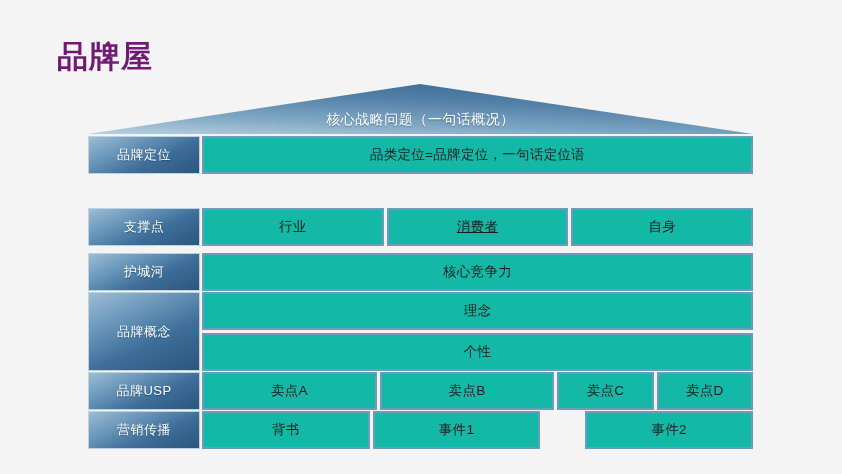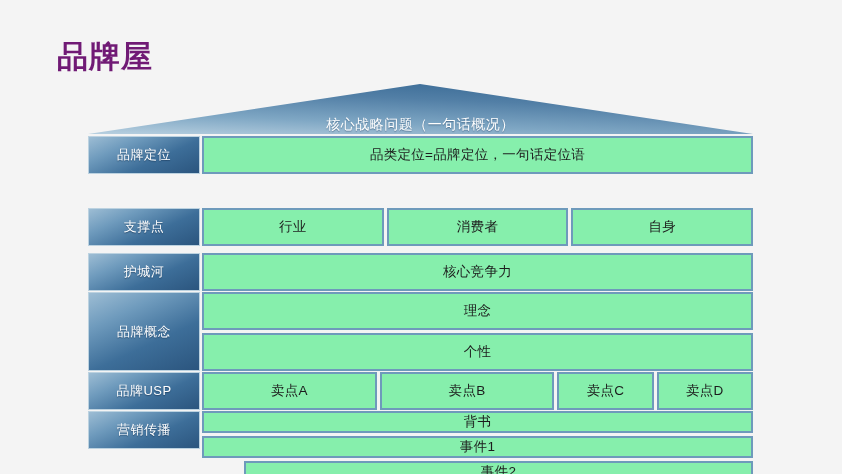--- a/index.html
+++ b/index.html
@@ -57,20 +57,21 @@
   .roof svg { display: block; width: 665px; height: 50px; }
   .roof-label {
     position: absolute;
     left: 0;
     top: 0;
     width: 665px;
     height: 50px;
     display: flex;
     align-items: flex-end;
     justify-content: center;
+    padding-bottom: 5px;
     box-sizing: border-box;
     color: #ffffff;
     font-size: 14px;
     letter-spacing: 0.5px;
     text-shadow: 0 1px 1px rgba(30,60,90,.45);
     white-space: nowrap;
   }
 
   
   .body-grid {
@@ -111,21 +112,21 @@
   .cells {
     position: absolute;
     left: 114px;
     right: 0;
     display: flex;
     gap: 3px;
   }
 
   .cell {
     box-sizing: border-box;
-    background: #86efac;
+    background: #14b8a6;
     border: 2px solid #6e9abb;
     display: flex;
     align-items: center;
     justify-content: center;
     color: #1c1c1c;
     font-size: 13.5px;
     white-space: nowrap;
     letter-spacing: 0.3px;
   }
 
@@ -167,21 +168,21 @@
         <div class="row" style="top: 0px; height: 38px;">
           <div class="rowlabel" style="height: 38px;">品牌定位</div>
           <div class="cells" style="height: 38px;">
             <div class="cell" style="flex: 1 1 0px; height: 38px;">品类定位=品牌定位，一句话定位语</div>
           </div>
         </div>
         <div class="row" style="top: 72px; height: 38px;">
           <div class="rowlabel" style="height: 38px;">支撑点</div>
           <div class="cells" style="height: 38px;">
             <div class="cell" style="flex: 1 1 0px; height: 38px;">行业</div>
-            <div class="cell" style="flex: 1 1 0px; height: 38px;">消费者</div>
+            <div class="cell" style="flex: 1 1 0px; height: 38px; text-decoration: underline;">消费者</div>
             <div class="cell" style="flex: 1 1 0px; height: 38px;">自身</div>
           </div>
         </div>
         <div class="row" style="top: 117px; height: 38px;">
           <div class="rowlabel" style="height: 38px;">护城河</div>
           <div class="cells" style="height: 38px;">
             <div class="cell" style="flex: 1 1 0px; height: 38px;">核心竞争力</div>
           </div>
         </div>
         <div class="row" style="top: 156px; height: 79px;">
@@ -195,21 +196,21 @@
           <div class="rowlabel" style="height: 38px;">品牌USP</div>
           <div class="cells" style="height: 38px;">
             <div class="cell" style="flex: 1.72 1 0px; height: 38px;">卖点A</div>
             <div class="cell" style="flex: 1.72 1 0px; height: 38px;">卖点B</div>
             <div class="cell" style="flex: 0.93 1 0px; height: 38px;">卖点C</div>
             <div class="cell" style="flex: 0.93 1 0px; height: 38px;">卖点D</div>
           </div>
         </div>
         <div class="row" style="top: 275px; height: 38px;">
           <div class="rowlabel" style="height: 38px;">营销传播</div>
-          <div class="cells" style="height: 38px; flex-direction: column;">
+          <div class="cells" style="height: 38px;">
             <div class="cell" style="flex: 1 1 0px; height: 38px;">背书</div>
             <div class="cell" style="flex: 1 1 0px; height: 38px;">事件1</div>
             <div class="cell" style="flex: 1 1 0px; height: 38px; margin-left: 42px;">事件2</div>
           </div>
         </div>
       </div>
 
   </div>
 </div>
 

